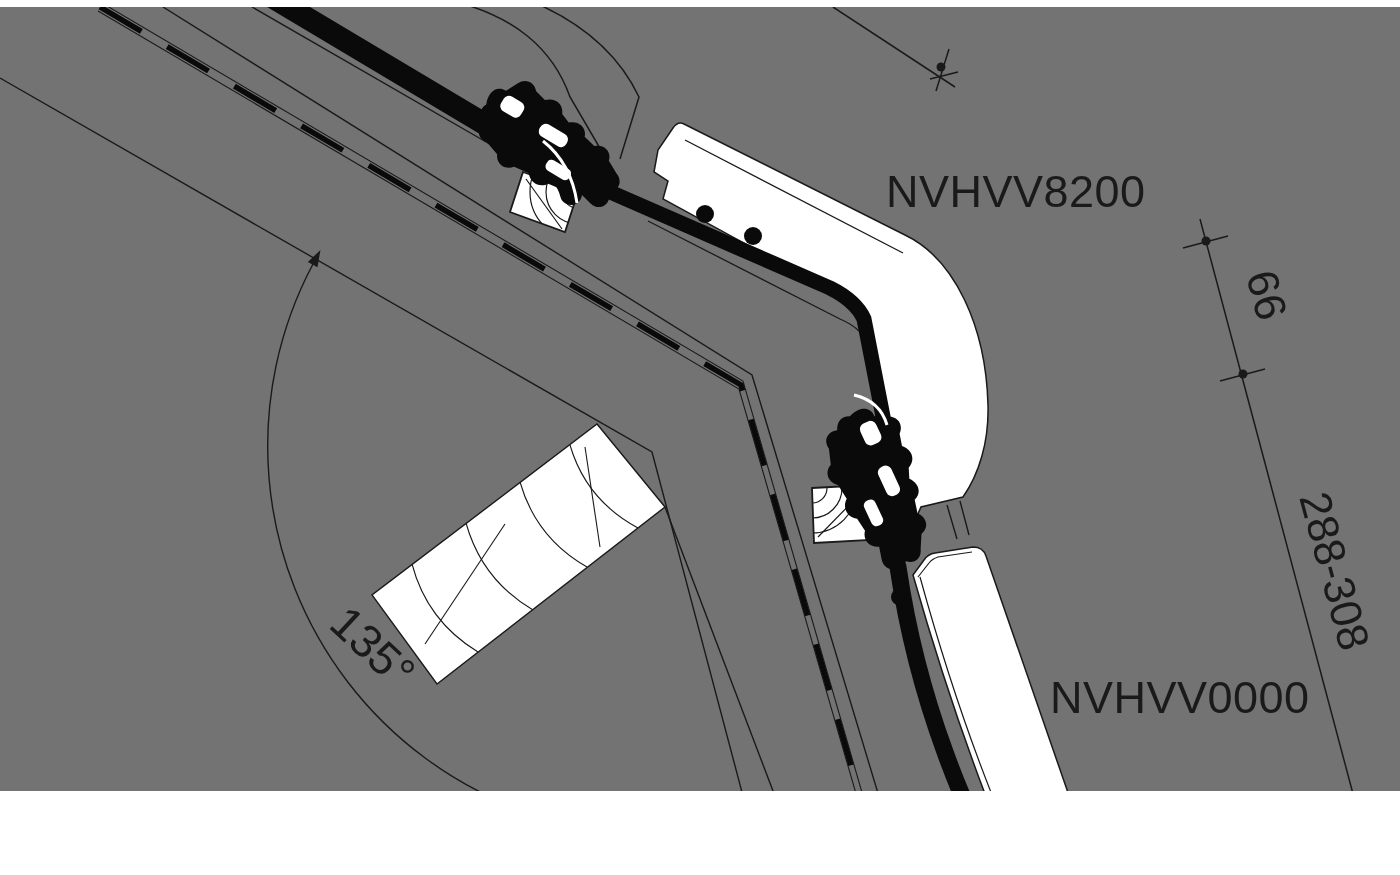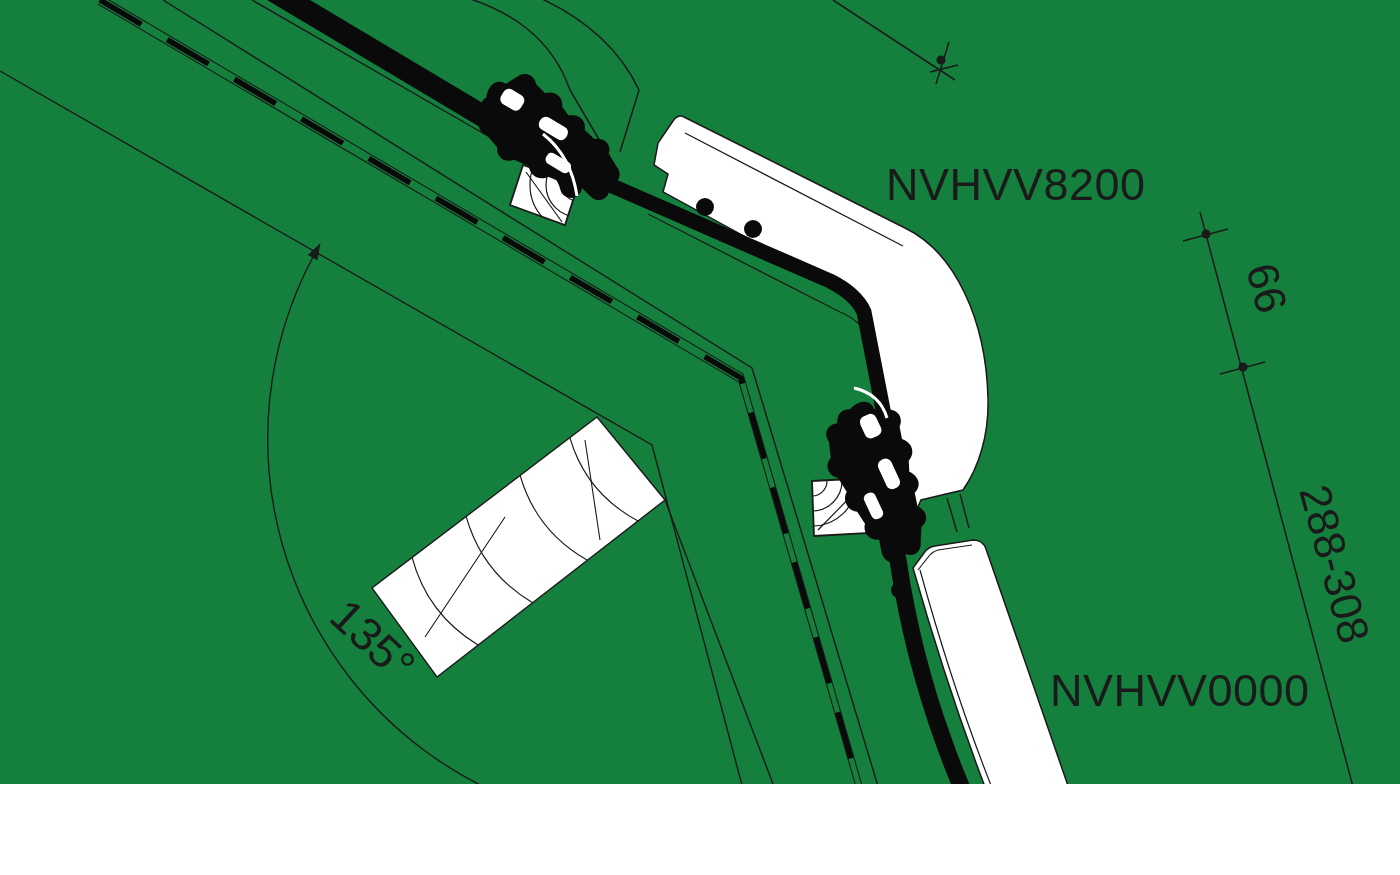--- a/index.html
+++ b/index.html
@@ -1,16 +1,16 @@
 <!DOCTYPE html>
 <html><head>
 <meta charset="utf-8">
 <style>
   html,body{margin:0;padding:0;background:#ffffff;}
-  #stage{position:relative;width:1400px;height:784px;background:#15803d;overflow:hidden;}
+  #stage{position:relative;width:1400px;height:784px;background:#737373;overflow:hidden;margin-top:7px;}
   svg{display:block;}
   text{font-family:"Liberation Sans","DejaVu Sans",sans-serif;fill:#1a1a1a;}
   .lbl{font-size:45px;letter-spacing:0.5px;}
   .dim{font-size:44px;}
   .ang{font-size:46px;}
 </style>
 </head>
 <body>
 
 <div id="stage">

